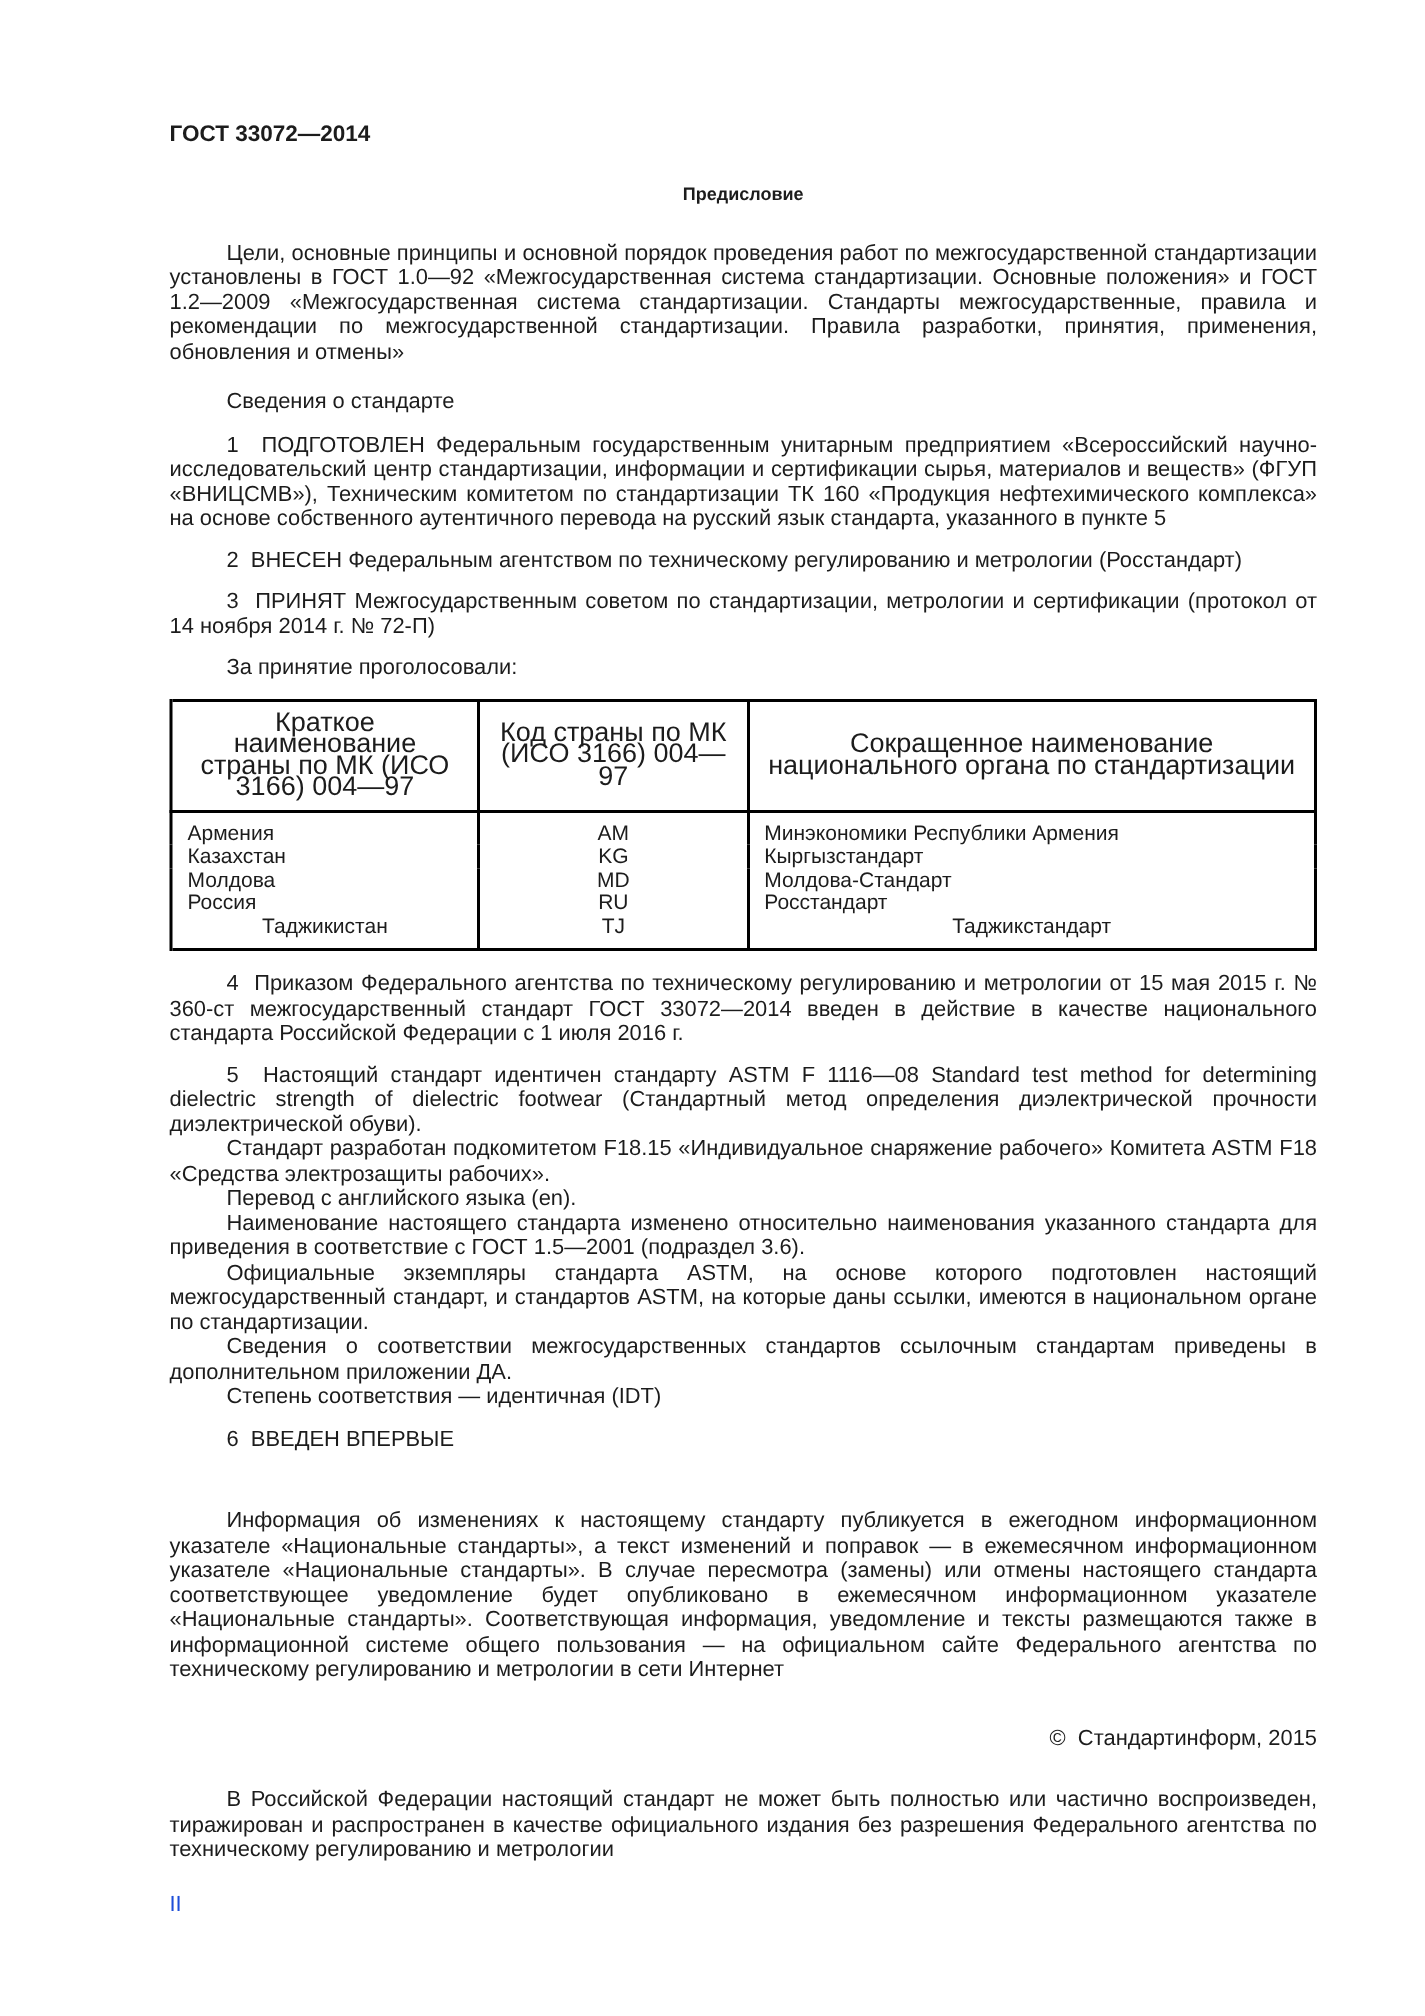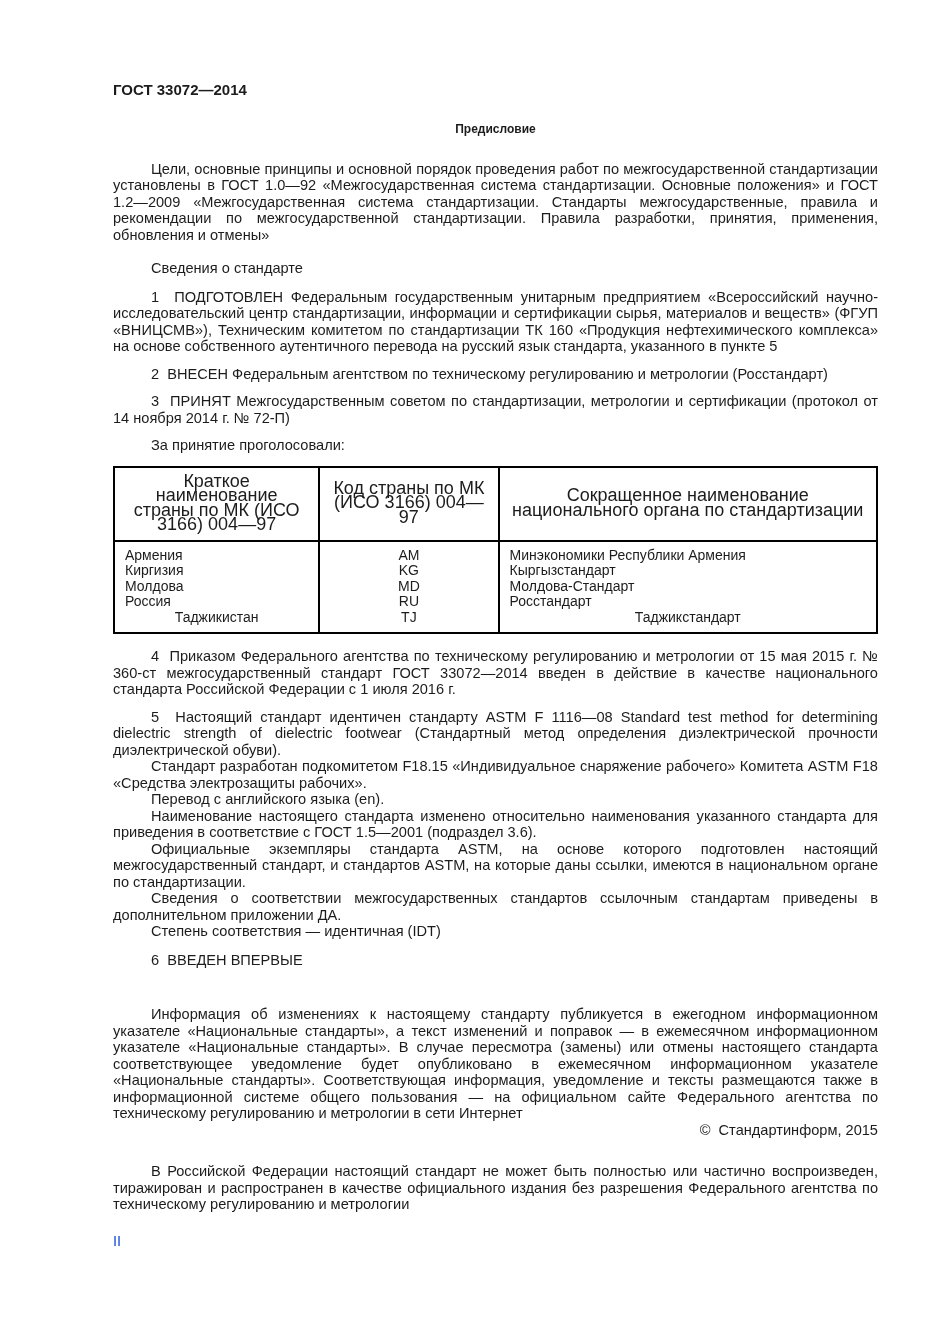--- a/index.html
+++ b/index.html
@@ -64,20 +64,21 @@
   }
   .vote-table td.code { text-align:center; }
   .vote-table tbody tr:first-child td { padding-top:6px; }
   .vote-table tbody tr:last-child td { padding-bottom:7px;text-align:center; }
   .notice {
     margin:38px 0 0 0;
     text-align:justify;
     text-indent:38px;
   }
   .copyright {
+    margin-top:29px;
     text-align:right;
   }
   .restriction { margin-top:25px; }
   .page-number { margin-top:20px; color:#1d4ed8; }
 </style>
 </head>
 <body>
 
 <div class="page">
 
@@ -108,21 +109,21 @@
         <th>Сокращенное наименование национального органа по стандартизации</th>
       </tr>
     </thead>
     <tbody>
       <tr>
         <td>Армения</td>
         <td class="code">AM</td>
         <td>Минэкономики Республики Армения</td>
       </tr>
       <tr>
-        <td>Киргизия</td>
+        <td>Казахстан</td>
         <td class="code">KG</td>
         <td>Кыргызстандарт</td>
       </tr>
       <tr>
         <td>Молдова</td>
         <td class="code">MD</td>
         <td>Молдова-Стандарт</td>
       </tr>
       <tr>
         <td>Россия</td>

